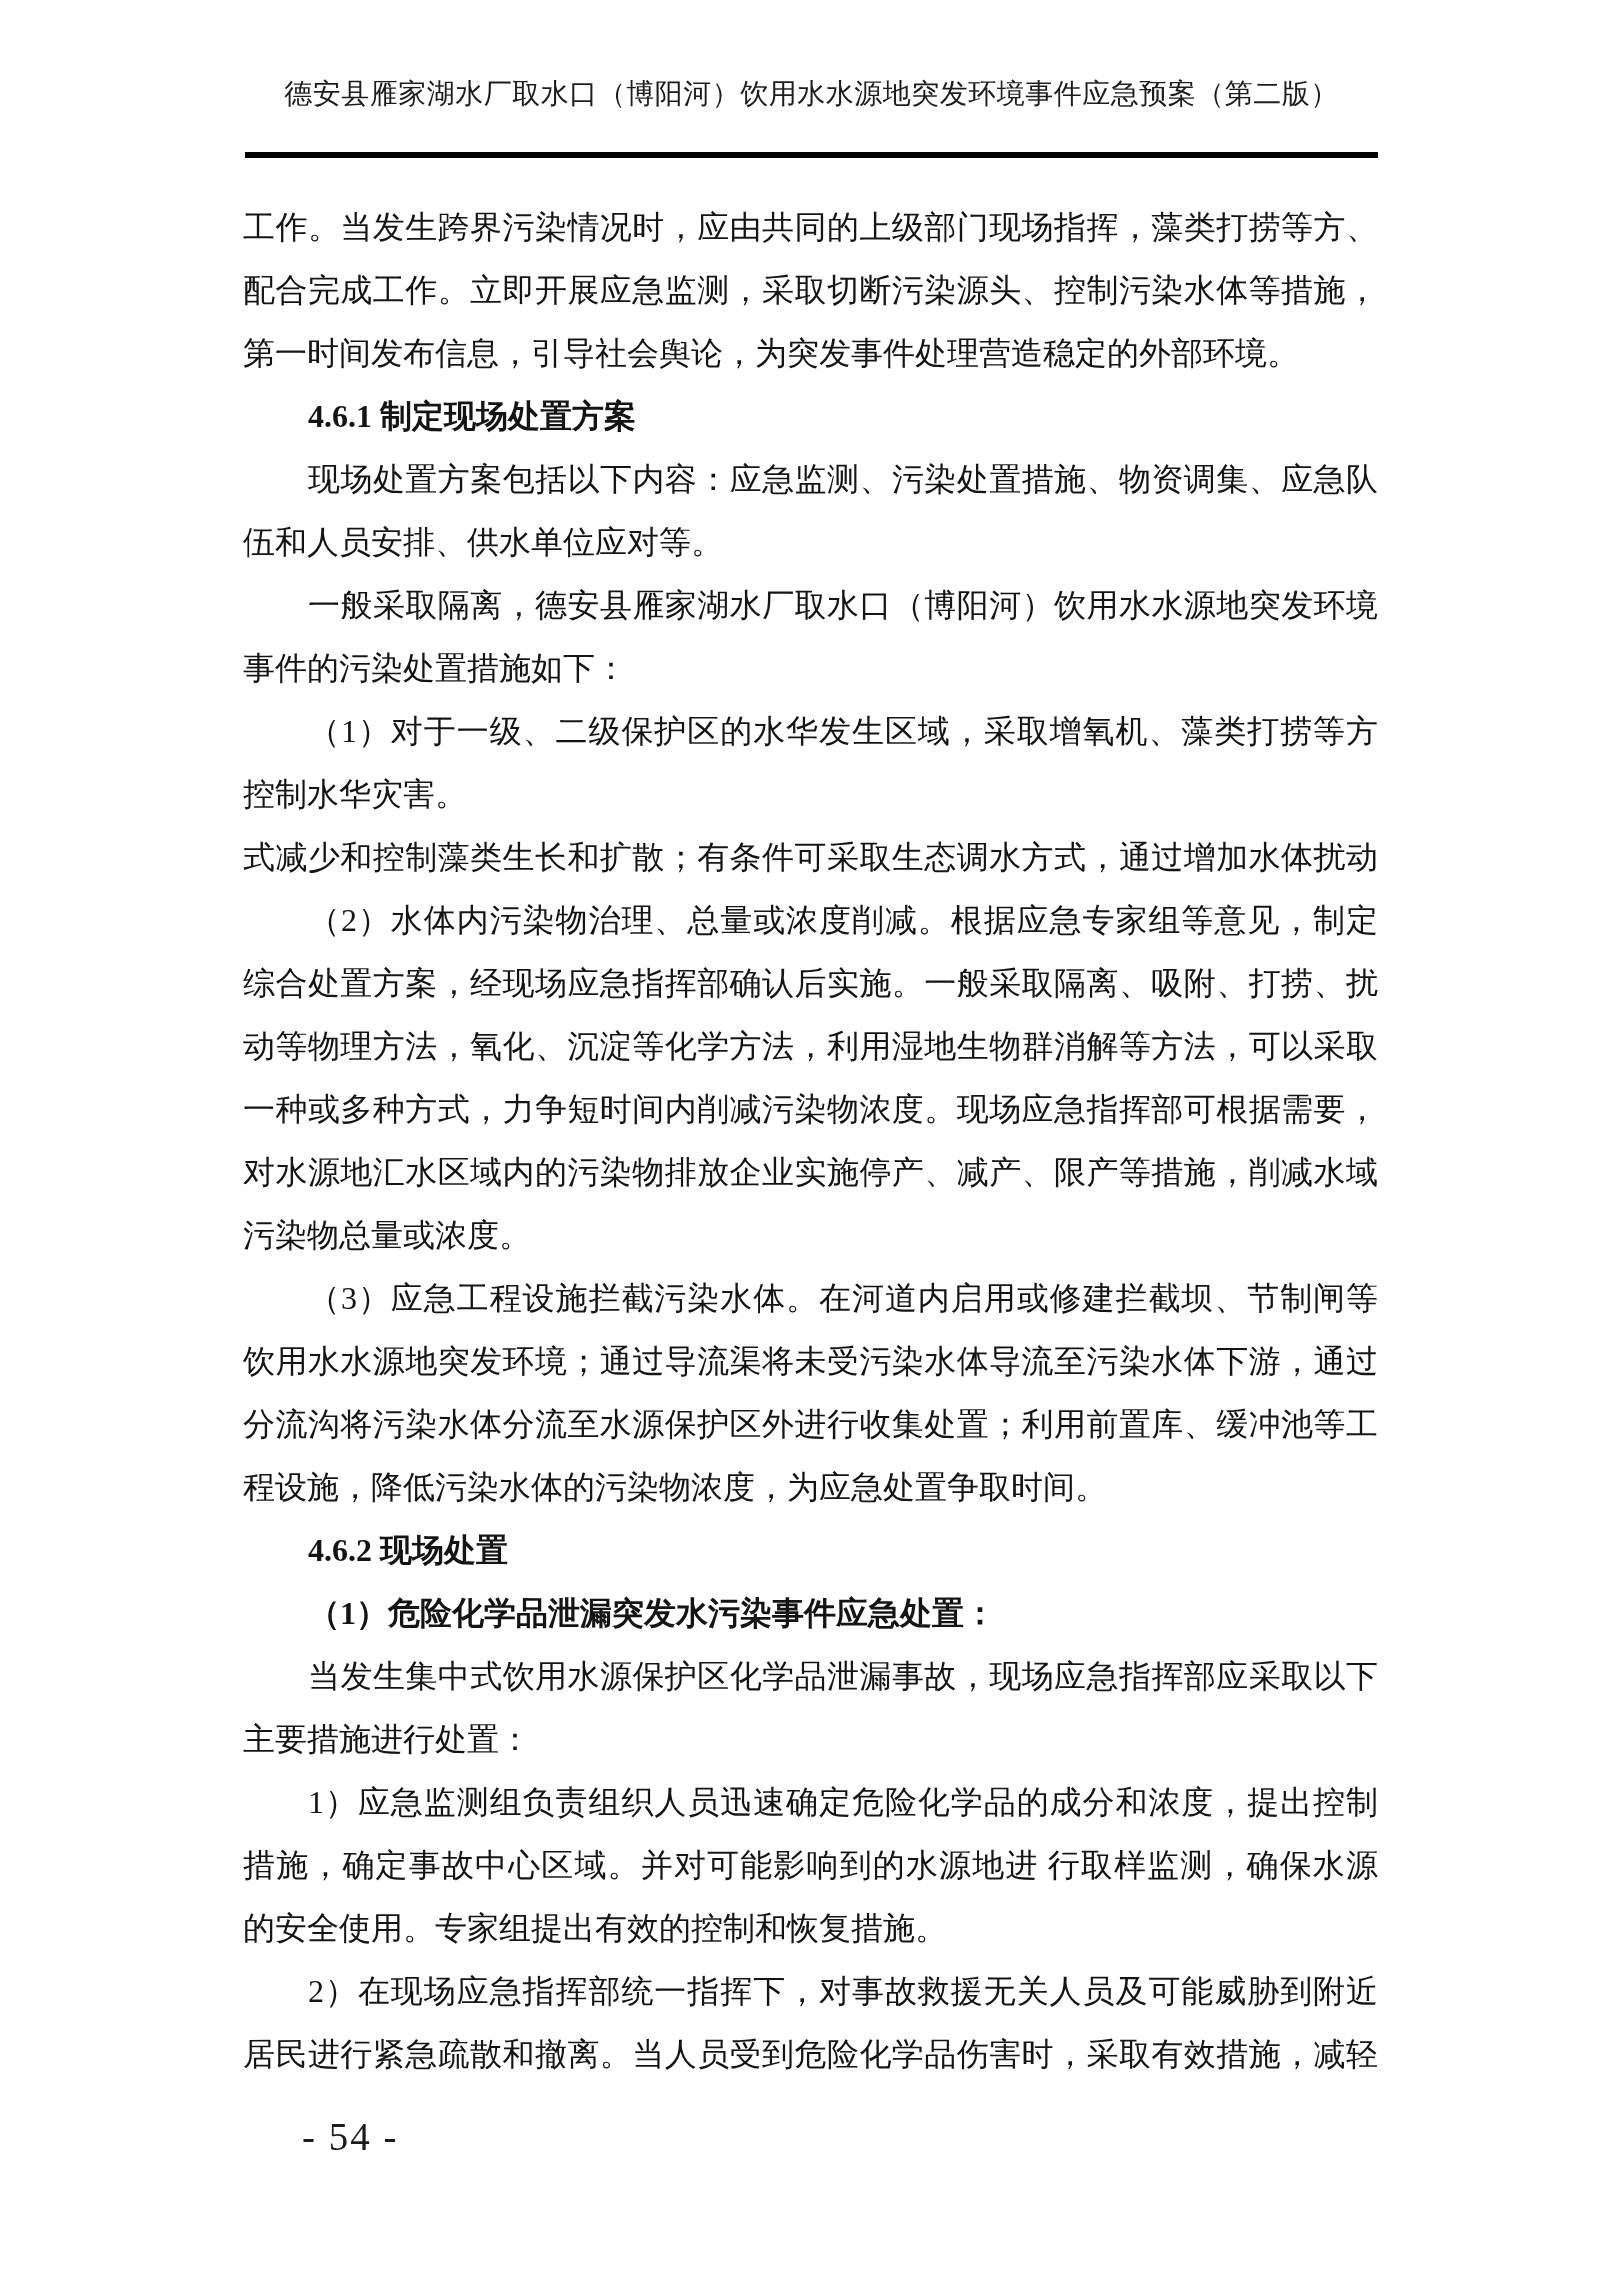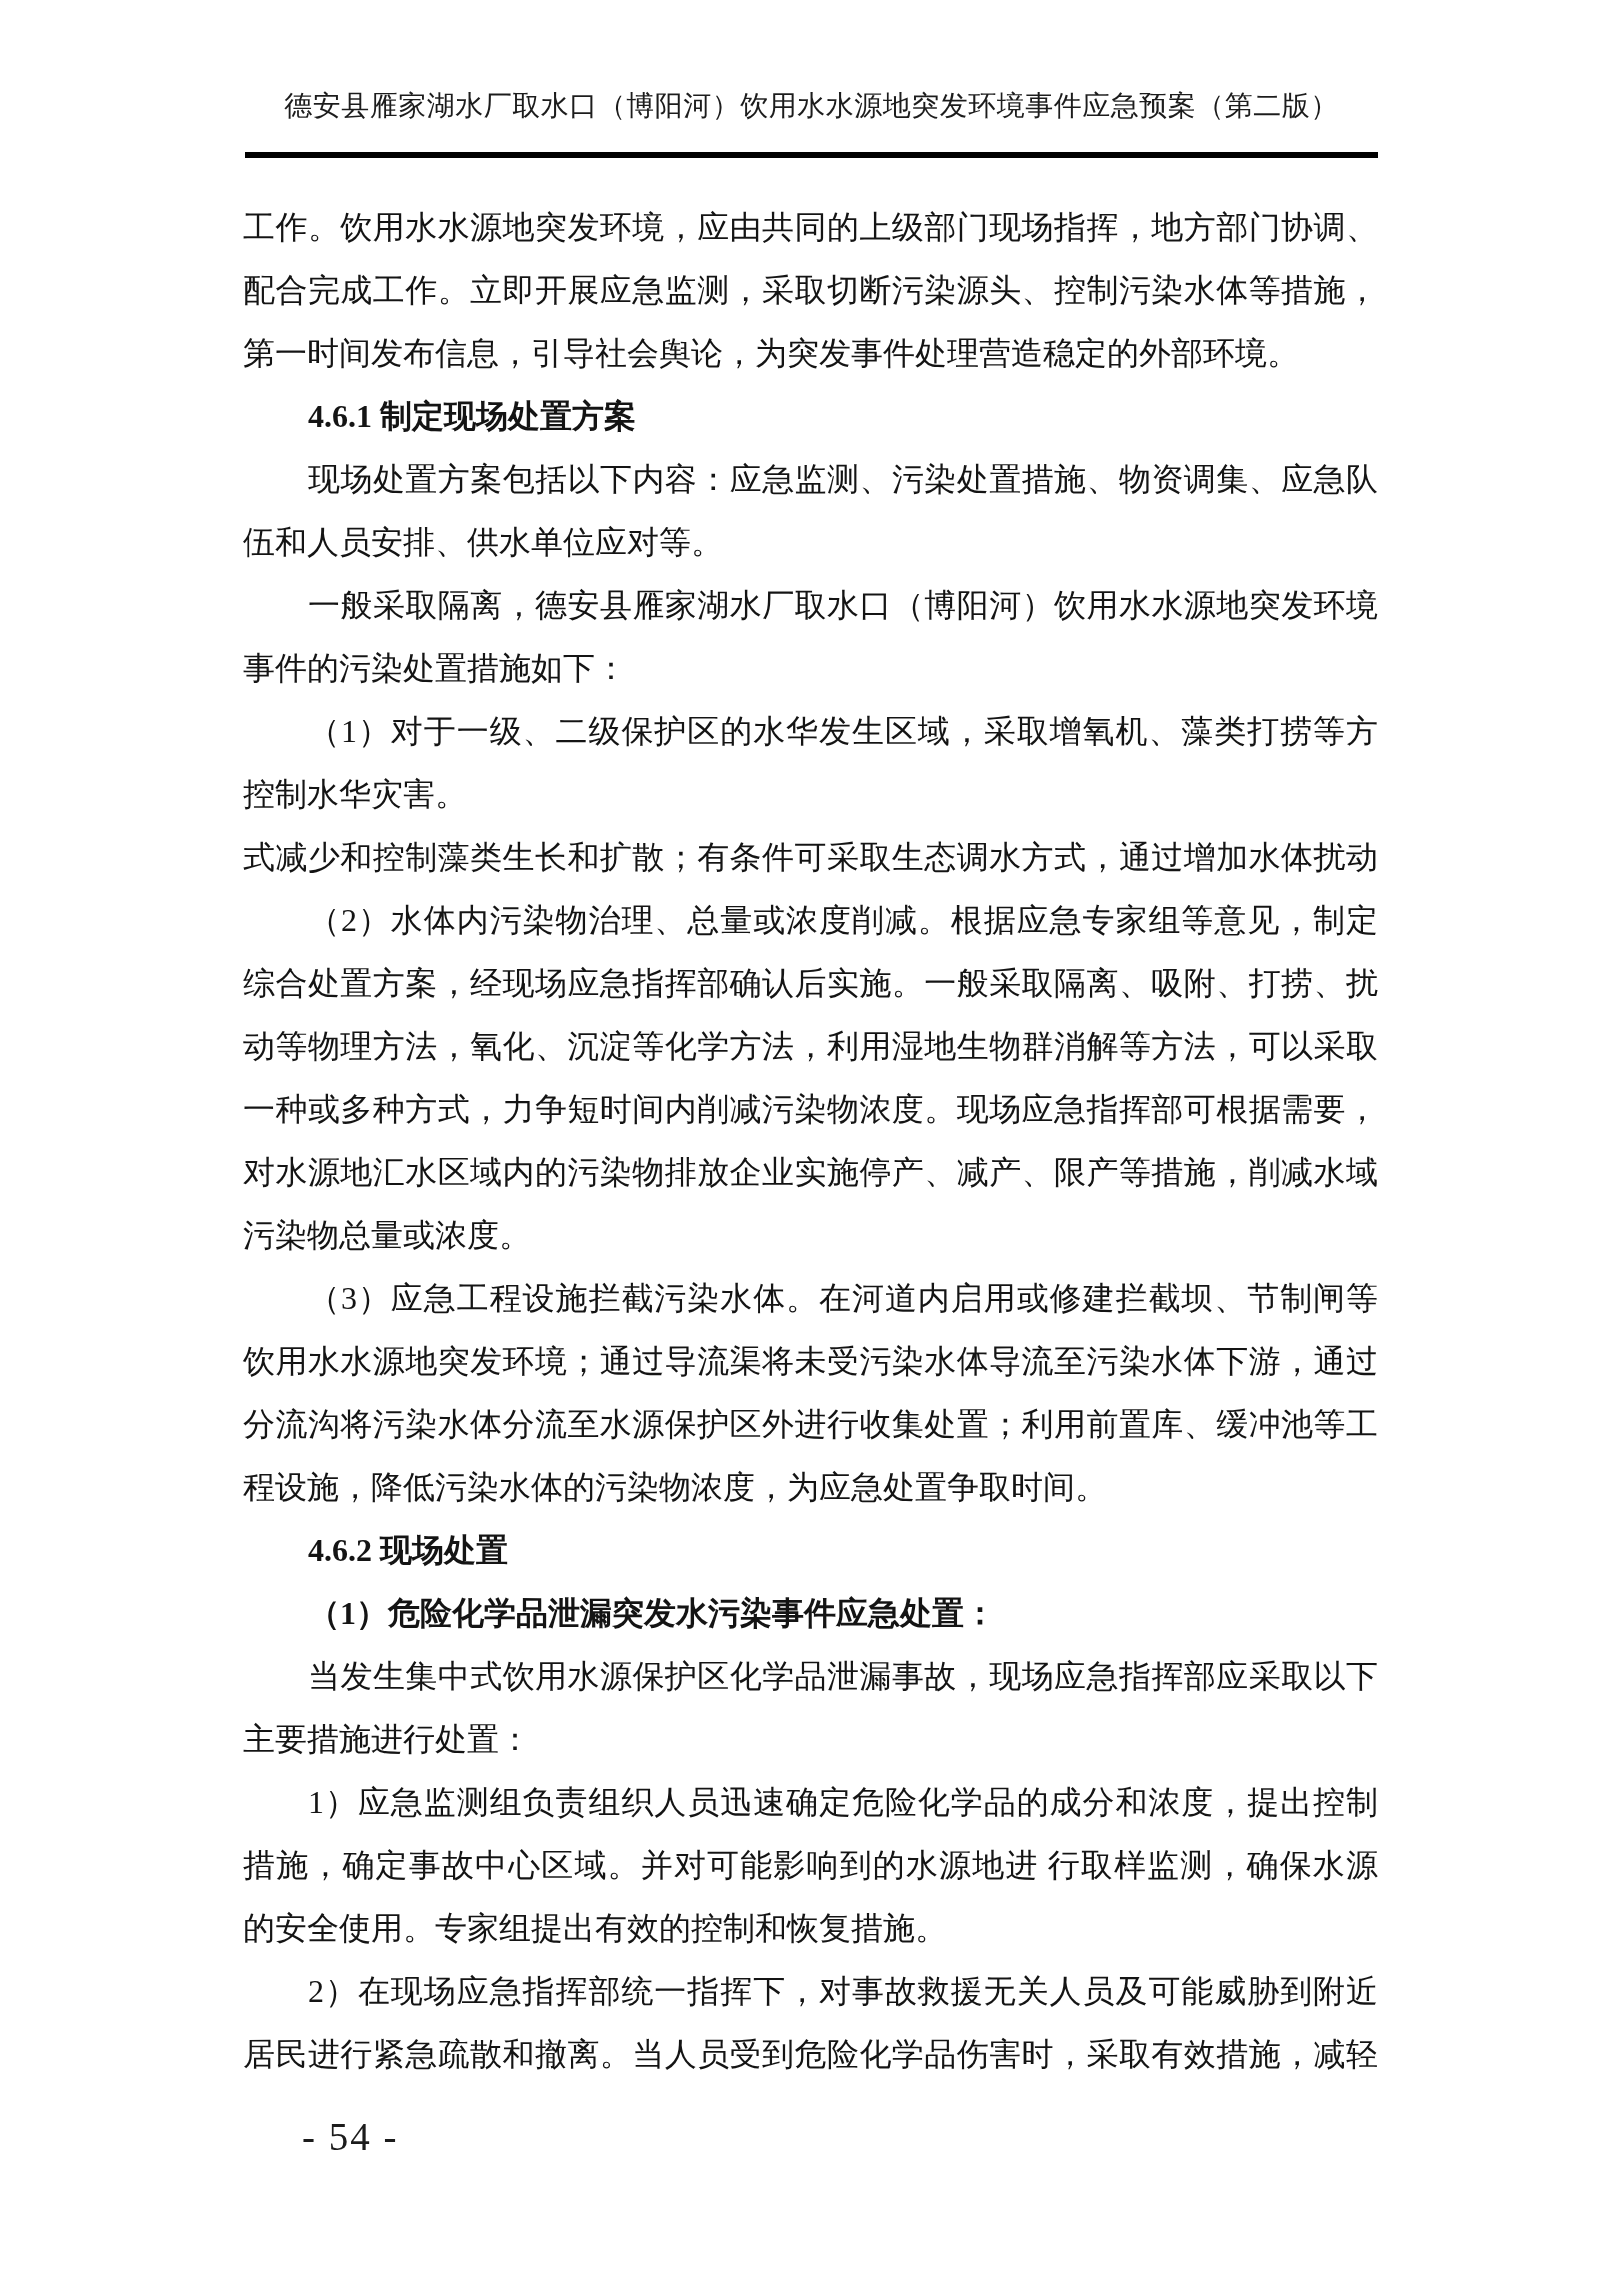--- a/index.html
+++ b/index.html
@@ -12,21 +12,21 @@
     width: 1621px;
     height: 2293px;
     margin: 0 auto;
     background: #ffffff;
     overflow: hidden;
     font-family: "Liberation Serif", "DejaVu Serif", serif;
     color: #141414;
   }
   .header-title {
     position: absolute;
-    top: 86px;
+    top: 74px;
     left: 245px;
     width: 1133px;
     text-align: center;
     font-size: 28px;
     line-height: 39px;
     letter-spacing: 0.5px;
     color: #1c1c1c;
     white-space: nowrap;
   }
   .header-rule {
@@ -72,21 +72,21 @@
   }
 </style>
 </head>
 <body>
 
 <div class="page">
   <div class="header-title">德安县雁家湖水厂取水口（博阳河）饮用水水源地突发环境事件应急预案（第二版）</div>
   <div class="header-rule"></div>
 
   <div class="doc-body">
-      <div class="line fill">工作。饮用水水源地突发环境，应由共同的上级部门现场指挥，地方部门协调、</div>
+      <div class="line fill">工作。当发生跨界污染情况时，应由共同的上级部门现场指挥，藻类打捞等方、</div>
       <div class="line fill">配合完成工作。立即开展应急监测，采取切断污染源头、控制污染水体等措施，</div>
       <div class="line">第一时间发布信息，引导社会舆论，为突发事件处理营造稳定的外部环境。</div>
       <div class="line heading indent">4.6.1 制定现场处置方案</div>
       <div class="line indent fill">现场处置方案包括以下内容：应急监测、污染处置措施、物资调集、应急队</div>
       <div class="line">伍和人员安排、供水单位应对等。</div>
       <div class="line indent fill">一般采取隔离，德安县雁家湖水厂取水口（博阳河）饮用水水源地突发环境</div>
       <div class="line">事件的污染处置措施如下：</div>
       <div class="line indent fill">（1）对于一级、二级保护区的水华发生区域，采取增氧机、藻类打捞等方</div>
       <div class="line">控制水华灾害。</div>
       <div class="line fill">式减少和控制藻类生长和扩散；有条件可采取生态调水方式，通过增加水体扰动</div>

